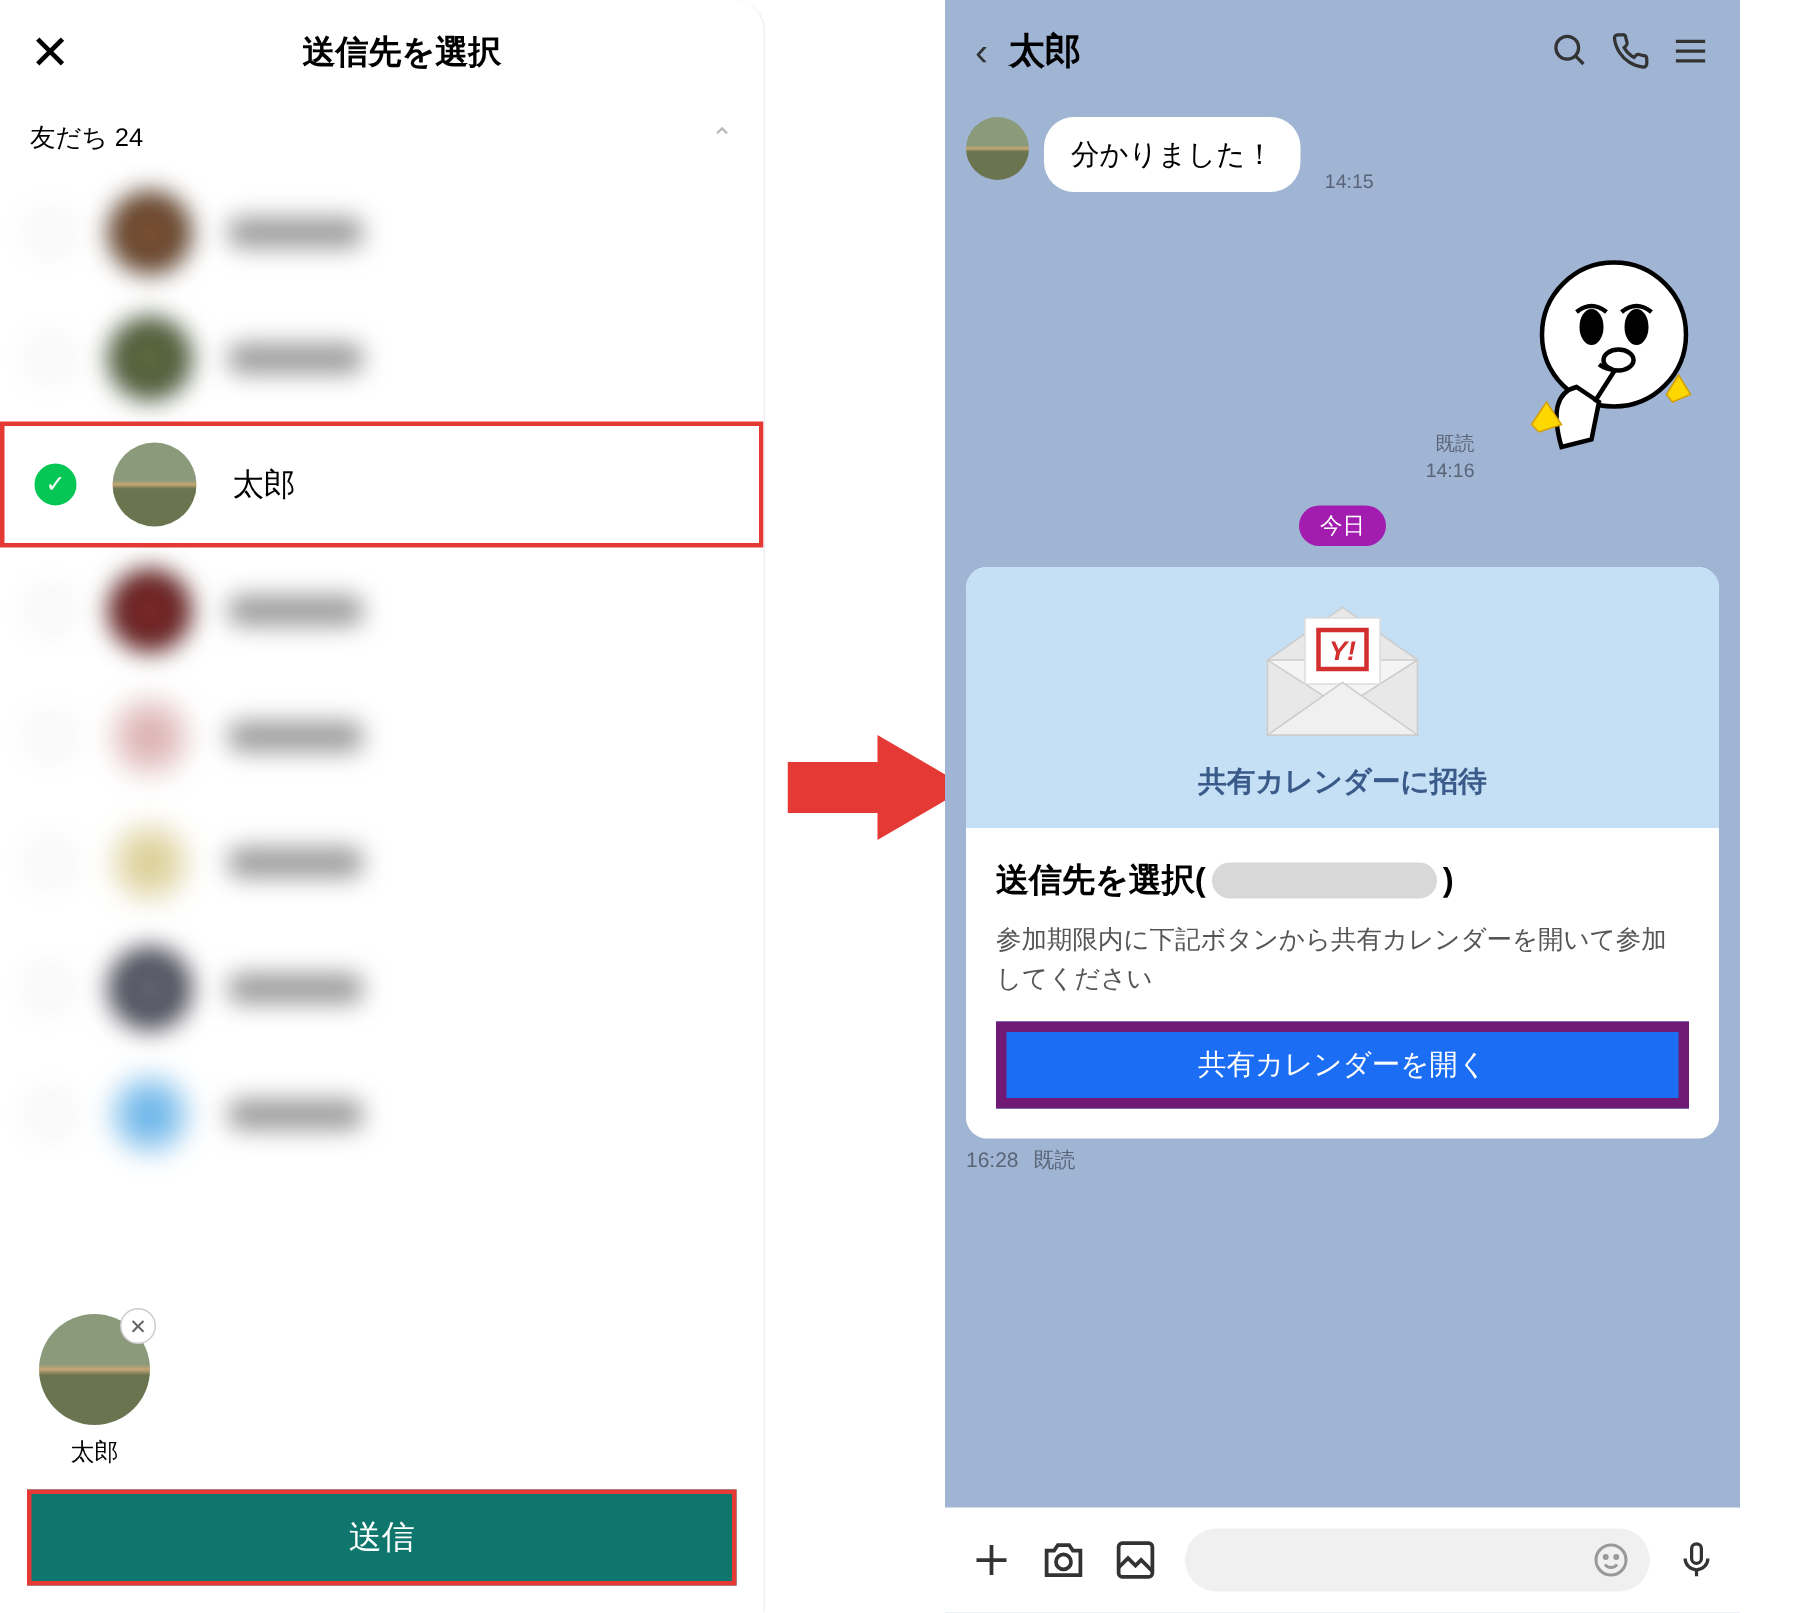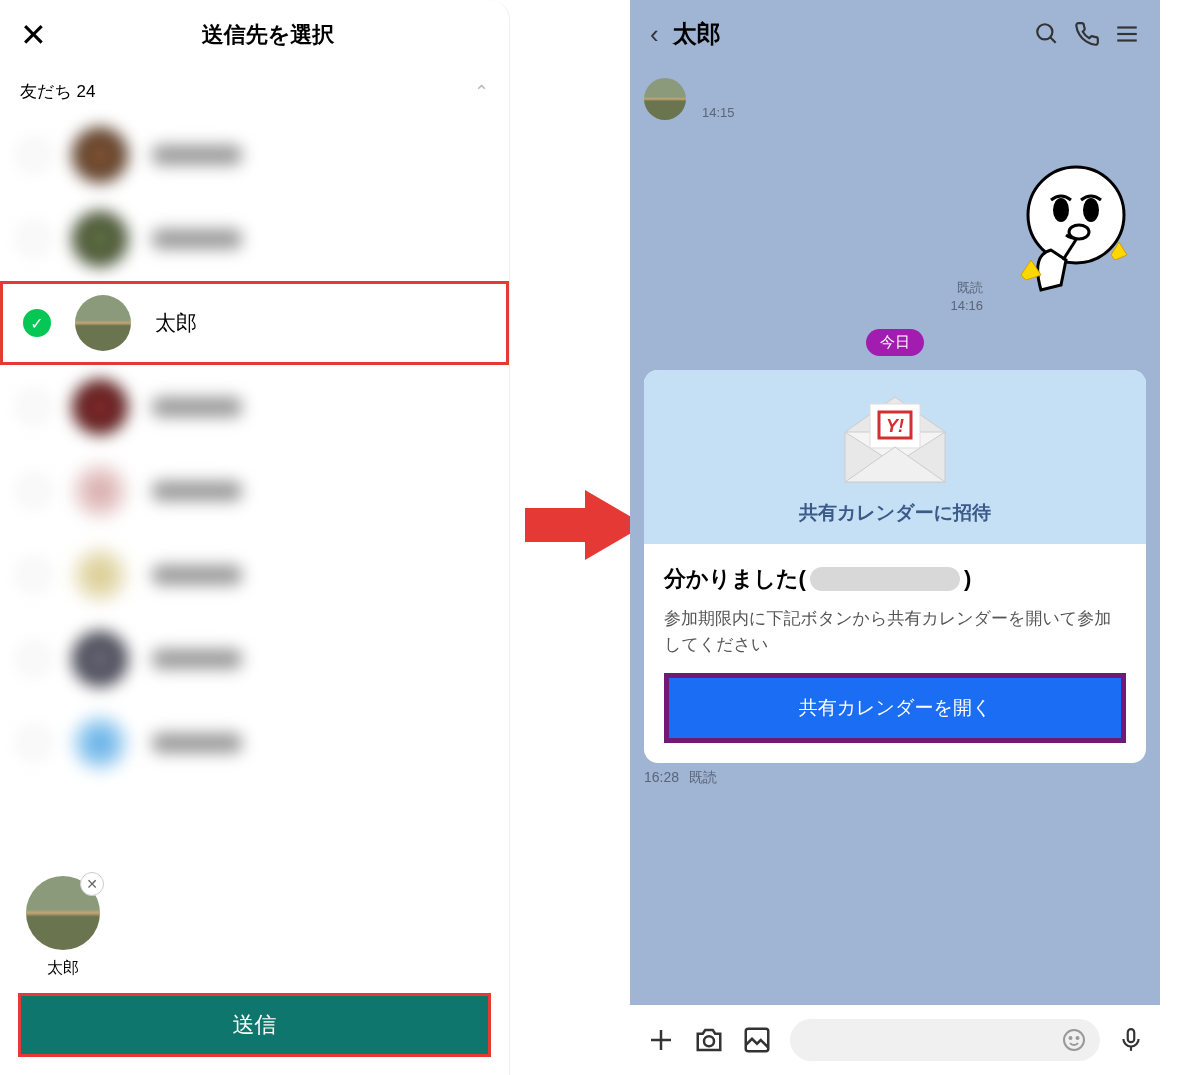--- a/index.html
+++ b/index.html
@@ -59,21 +59,21 @@
 
 .card { background: #fff; border-radius: 14px; overflow: hidden; margin-top: 6px; }
 .card-head { background: #c5dff5; padding: 22px 0 18px; display: flex; flex-direction: column; align-items: center; gap: 14px; }
 .envelope { width: 120px; height: 94px; position: relative; }
 .card-head-title { font-size: 19px; color: #3a5a8a; font-weight: 600; }
 .card-body { padding: 20px; }
 .card-title { font-size: 22px; font-weight: 700; display: flex; align-items: center; gap: 4px; }
 .redacted { display: inline-block; width: 150px; height: 24px; background: #d8d8d8; border-radius: 12px; vertical-align: middle; }
 .card-desc { font-size: 17px; color: #555; margin-top: 12px; line-height: 1.5; }
 .card-deadline { font-size: 17px; margin-top: 18px; }
-.open-btn { margin-top: 16px; background: #1b6ef3; color: #fff; height: 70px; display: flex; align-items: center; justify-content: center; font-size: 19px; border: 5px solid #701a75; cursor: pointer; }
+.open-btn { margin-top: 16px; background: #1b6ef3; color: #fff; height: 58px; display: flex; align-items: center; justify-content: center; font-size: 19px; border: 7px solid #701a75; cursor: pointer; }
 .card-footer { border-top: 1px solid #eee; display: flex; align-items: center; padding: 16px 20px; gap: 12px; }
 .y-icon { width: 22px; height: 22px; }
 .card-footer-text { flex: 1; font-size: 17px; color: #888; }
 .chevron-r { color: #bbb; font-size: 20px; }
 .card-meta { display: flex; gap: 10px; font-size: 14px; color: #5a6578; margin-top: 6px; }
 
 .chat-input { position: absolute; bottom: 0; left: 0; right: 0; height: 70px; background: #fff; display: flex; align-items: center; padding: 0 16px; gap: 18px; }
 .input-icon { width: 30px; height: 30px; color: #333; }
 .text-field { flex: 1; height: 42px; background: #f0f0f0; border-radius: 21px; display: flex; align-items: center; justify-content: flex-end; padding: 0 14px; }
 .smiley { width: 24px; height: 24px; color: #999; }
@@ -171,20 +171,21 @@
           <line x1="3" y1="6" x2="21" y2="6"></line>
           <line x1="3" y1="12" x2="21" y2="12"></line>
           <line x1="3" y1="18" x2="21" y2="18"></line>
         </svg>
     </span>
   </div>
 
   <div class="chat-body">
     <div class="msg-in">
       <div class="msg-avatar"></div>
+      <div class="bubble-in">分かりました！</div>
       <div class="msg-time">14:15</div>
     </div>
 
     <div class="sticker-row">
       <div class="sticker-meta">
         <div>既読</div>
         <div>14:16</div>
       </div>
       <svg class="sticker" viewBox="0 0 155 155">
         <circle cx="85" cy="55" r="48" fill="#fff" stroke="#000" stroke-width="3"></circle>
@@ -212,21 +213,21 @@
           <polygon points="10,40 60,72 110,40" fill="#f4f4f4" stroke="#ccc"></polygon>
           <rect x="35" y="12" width="50" height="44" fill="#fff" stroke="#ddd"></rect>
           <rect x="44" y="20" width="32" height="26" fill="none" stroke="#d32f2f" stroke-width="3"></rect>
           <text x="60" y="40" text-anchor="middle" font-size="18" font-weight="bold" fill="#d32f2f" font-style="italic">Y!</text>
           <polygon points="10,90 60,55 110,90" fill="#f0f0f0" stroke="#ccc"></polygon>
         </svg>
         <div class="card-head-title">共有カレンダーに招待</div>
       </div>
       <div class="card-body">
         <div class="card-title">
-          <span>分かりました(</span>
+          <span>送信先を選択(</span>
           <span class="redacted"></span>
           <span>)</span>
         </div>
         <div class="card-desc">参加期限内に下記ボタンから共有カレンダーを開いて参加してください</div>
         <div class="open-btn">
           <span>共有カレンダーを開く</span>
         </div>
       </div>
     </div>
     <div class="card-meta">

